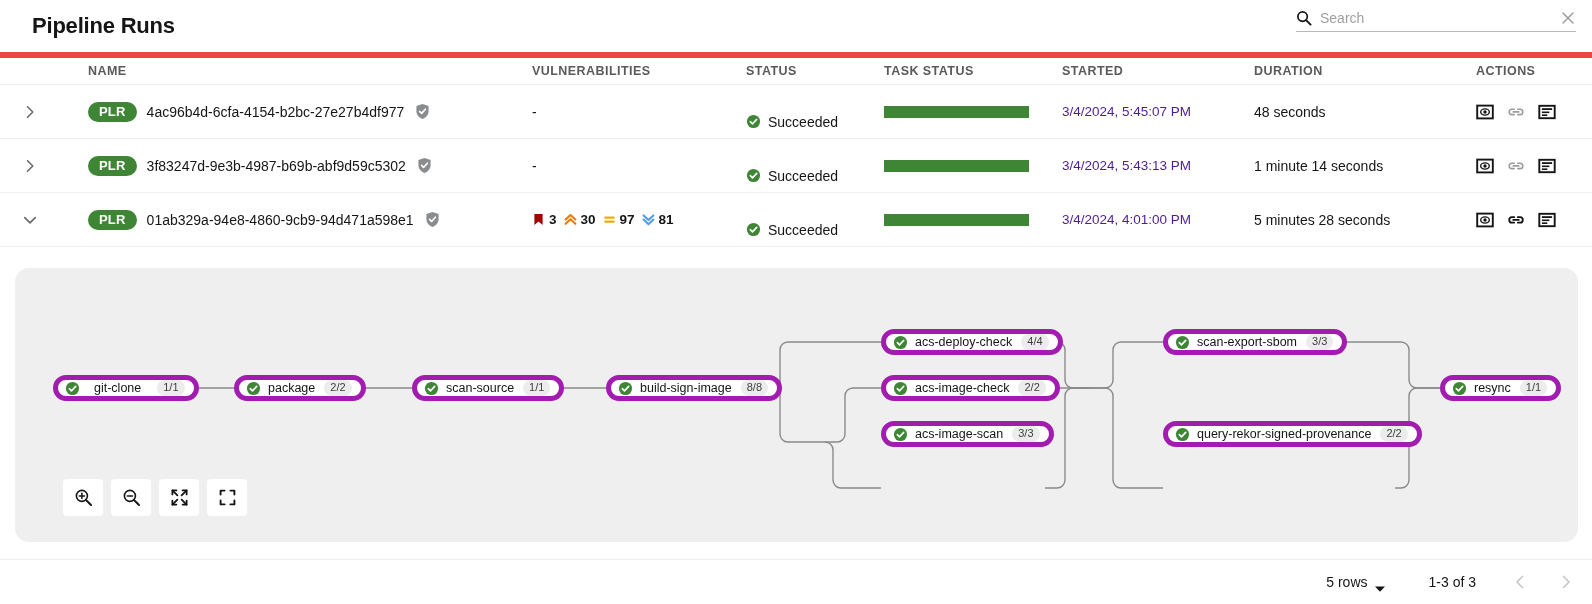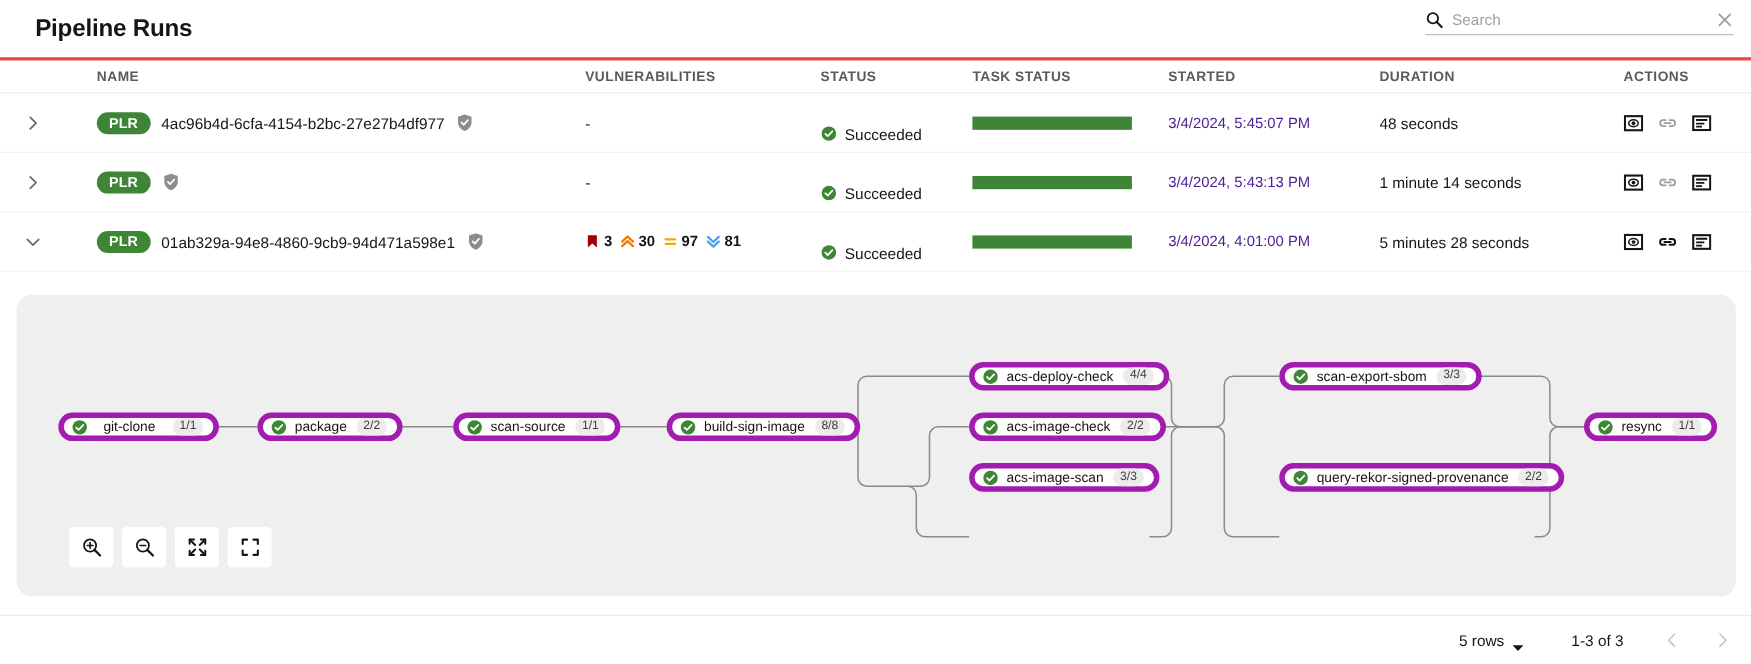--- a/index.html
+++ b/index.html
@@ -57,21 +57,21 @@
 
   
   .table { width: 1592px; }
   .thead, .trow {
     display: grid;
     grid-template-columns: 88px 444px 214px 138px 178px 192px 222px 116px;
     align-items: center;
   }
   .thead {
     height: 33px;
-    border-top: 3px solid #ef4444;
+    border-top: 6px solid #ef4444;
     border-bottom: 1px solid #ececec;
   }
   .th {
     font-size: 12.5px;
     font-weight: bold;
     letter-spacing: 0.45px;
     color: #5a5a5a;
     text-transform: uppercase;
   }
   .trow {
@@ -306,20 +306,21 @@
     <div class="trow">
       <div class="toggle-cell">
         <span class="chev">
           <svg viewBox="0 0 16 16" width="16" height="16">
             <polyline points="5.5,2.8 10.8,8 5.5,13.2" fill="none" stroke="#6a6a6a" stroke-width="1.6" stroke-linecap="round" stroke-linejoin="round"></polyline>
           </svg>
         </span>
       </div>
       <div class="name-cell">
         <span class="plr-badge">PLR</span>
+        <span class="name-text">3f83247d-9e3b-4987-b69b-abf9d59c5302</span>
         <span class="shield">
           <svg viewBox="0 0 17 17" width="17" height="17">
             <path d="M8.5 1 L14.6 3.1 V8.3 C14.6 12 11.8 14.8 8.5 16 C5.2 14.8 2.4 12 2.4 8.3 V3.1 Z" fill="#8a8d90"></path>
             <polyline points="5.6,8.4 7.6,10.4 11.4,6.2" fill="none" stroke="#ffffff" stroke-width="1.6" stroke-linecap="round" stroke-linejoin="round"></polyline>
           </svg>
         </span>
       </div>
       <div class="vuln-cell">
         <span class="vuln-dash">-</span>
       </div>

